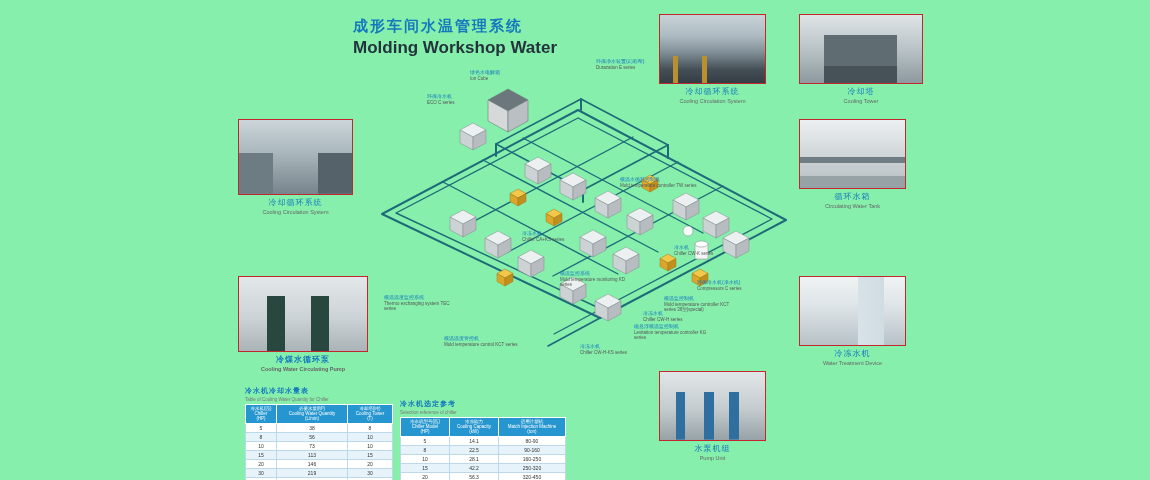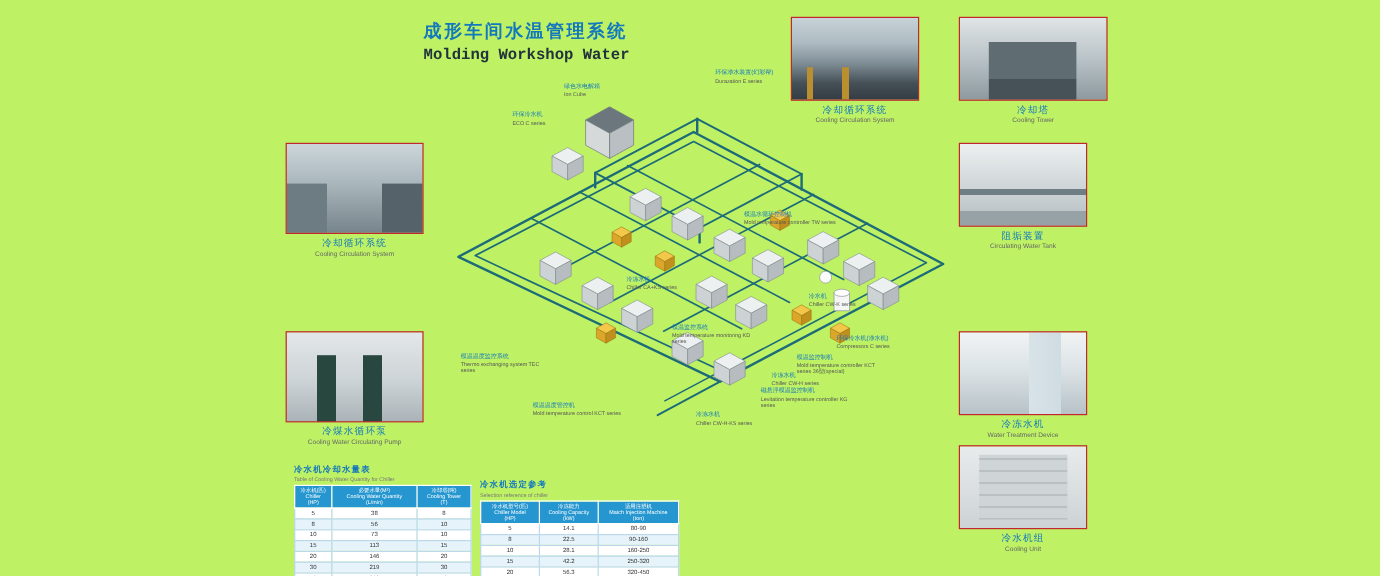--- a/index.html
+++ b/index.html
@@ -1,22 +1,22 @@
 <!DOCTYPE html>
 <html><head>
 <meta charset="utf-8">
 <style>
   html,body{margin:0;padding:0;background:#fff;}
-  #page{position:relative;width:1150px;height:480px;background:#bef264;overflow:hidden;
+  #page{position:relative;width:1150px;height:480px;background:#86efac;overflow:hidden;
         font-family:"Liberation Sans","DejaVu Sans",sans-serif;}
 
   
   .title-block{position:absolute;left:353px;top:17px;width:230px;}
   .title-zh{font-size:15px;font-weight:bold;color:#1478bd;letter-spacing:2px;}
-  .title-en{font-size:13px;font-weight:bold;color:#22333c;line-height:1.2;margin-top:2px;font-family:Liberation Mono, monospace;}
+  .title-en{font-size:17px;font-weight:bold;color:#22333c;line-height:1.2;margin-top:2px;}
 
   
   .card{position:absolute;text-align:center;}
   .ph{border:1px solid #c1272d;box-sizing:border-box;width:100%;background-repeat:no-repeat;}
   .cap{margin-top:4px;}
   .cap-zh{font-size:8px;color:#1478bd;letter-spacing:1px;line-height:1.1;}
   .cap-en{font-size:5.5px;color:#666;margin-top:1px;line-height:1.1;}
 
   .ph-1{background-image:
       linear-gradient(90deg,transparent 12%,#b98f2f 12%,#b98f2f 17%,transparent 17%,transparent 40%,#b98f2f 40%,#b98f2f 45%,transparent 45%),
@@ -91,57 +91,57 @@
     <div class="ph ph-2" style="height:70px;"></div>
     <div class="cap">
       <div class="cap-zh">冷却塔</div>
       <div class="cap-en">Cooling Tower</div>
     </div>
   </div>
 
   <div class="card" style="left:799px;top:119px;width:107px;">
     <div class="ph ph-3" style="height:70px;"></div>
     <div class="cap">
-      <div class="cap-zh">阻垢装置</div>
+      <div class="cap-zh">循环水箱</div>
       <div class="cap-en">Circulating Water Tank</div>
     </div>
   </div>
 
   <div class="card" style="left:238px;top:119px;width:115px;">
     <div class="ph ph-4" style="height:76px;"></div>
     <div class="cap">
       <div class="cap-zh">冷却循环系统</div>
       <div class="cap-en">Cooling Circulation System</div>
     </div>
   </div>
 
-  <div class="card" style="left:238px;top:276px;width:115px;">
+  <div class="card" style="left:238px;top:276px;width:130px;font-weight:bold;">
     <div class="ph ph-5" style="height:76px;"></div>
     <div class="cap">
       <div class="cap-zh">冷煤水循环泵</div>
       <div class="cap-en">Cooling Water Circulating Pump</div>
     </div>
   </div>
 
   <div class="card" style="left:799px;top:276px;width:107px;">
     <div class="ph ph-6" style="height:70px;"></div>
     <div class="cap">
       <div class="cap-zh">冷冻水机</div>
       <div class="cap-en">Water Treatment Device</div>
     </div>
   </div>
 
-
-  <div class="card" style="left:799px;top:371px;width:107px;">
-    <div class="ph ph-8" style="height:70px;"></div>
-    <div class="cap">
-      <div class="cap-zh">冷水机组</div>
-      <div class="cap-en">Cooling Unit</div>
-    </div>
-  </div>
+  <div class="card" style="left:659px;top:371px;width:107px;">
+    <div class="ph ph-7" style="height:70px;"></div>
+    <div class="cap">
+      <div class="cap-zh">水泵机组</div>
+      <div class="cap-en">Pump Unit</div>
+    </div>
+  </div>
+
 
   <svg id="diagram" viewBox="0 0 430 320">
     <defs>
       <g id="mbox" stroke="#808a8e" stroke-width="0.5">
         <polygon points="0,-7 13,0 0,7 -13,0" fill="#edf0f0"></polygon>
         <polygon points="-13,0 0,7 0,20 -13,13" fill="#cdd2d4"></polygon>
         <polygon points="0,7 13,0 13,13 0,20" fill="#b6bcbf"></polygon>
       </g>
       <g id="mbig" stroke="#707a7e" stroke-width="0.6">
         <polygon points="0,-11 20,0 0,11 -20,0" fill="#6b777c"></polygon>

